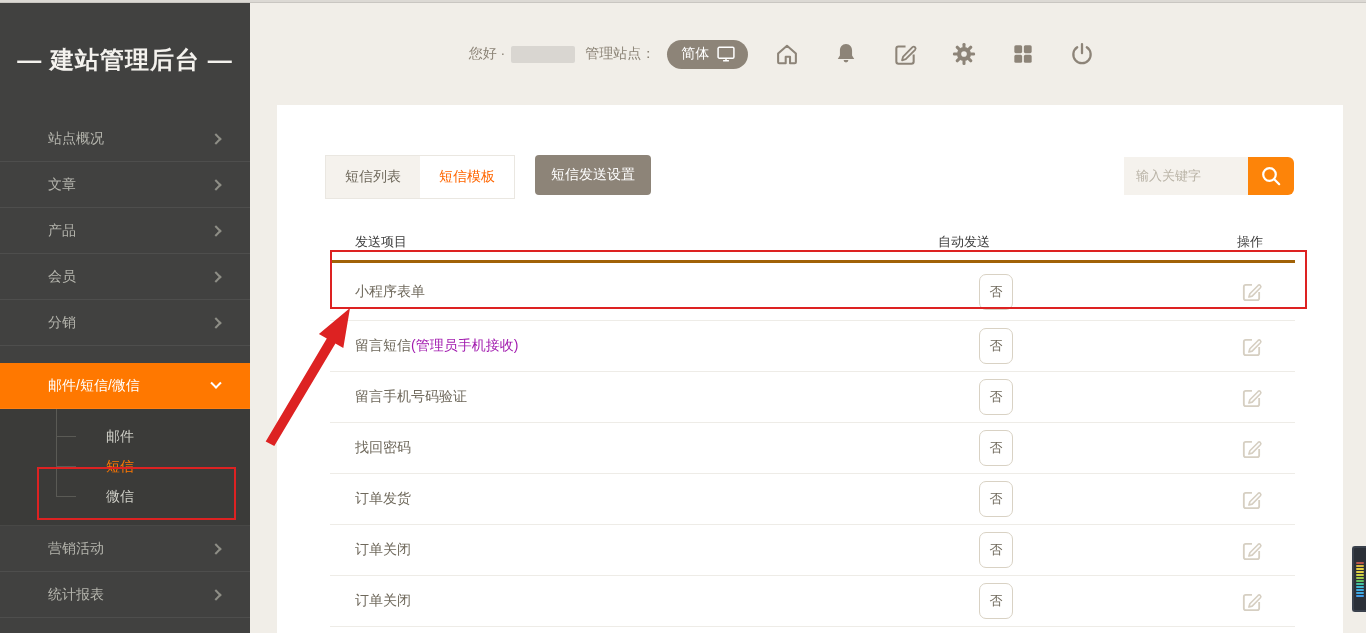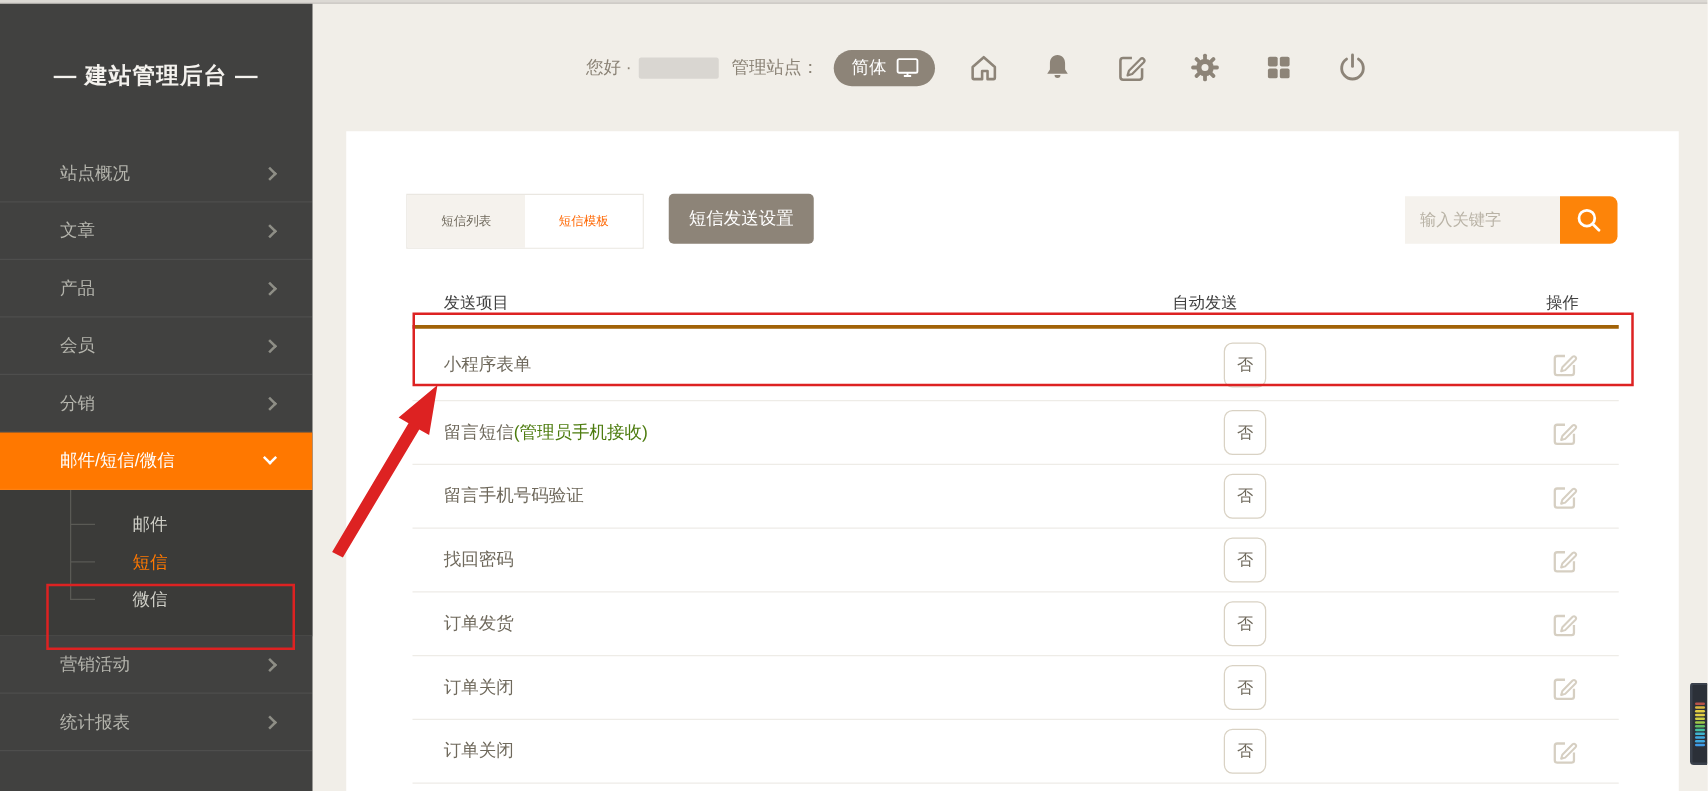--- a/index.html
+++ b/index.html
@@ -6,28 +6,28 @@
   html,body { width:1366px; height:633px; overflow:hidden;
     font-family:"Liberation Sans","DejaVu Sans",sans-serif; background:#f1eee8; }
   #page { position:relative; width:1366px; height:633px; }
 
   
   .top-strip { position:absolute; left:0; top:0; width:1366px; height:3px; background:#dcd9d4; border-bottom:1px solid #c9c6c1; }
 
   
   .sidebar { position:absolute; left:0; top:3px; width:250px; height:630px; background:#414140; overflow:hidden; }
   .sidebar-title { height:113px; display:flex; align-items:center; justify-content:center;
-    color:#f4f2ee; font-size:18px; font-weight:bold; letter-spacing:1px; }
+    color:#f4f2ee; font-size:24px; font-weight:bold; letter-spacing:1px; }
   .nav-item { position:relative; height:46px; display:flex; align-items:center;
     padding:0 28px 0 48px; color:#b5b5ad; font-size:14px; cursor:pointer;
     border-bottom:1px solid rgba(255,255,255,0.07); }
   .nav-item .label { flex:1; }
   .chev { width:8px; height:8px; border-right:2px solid #8e8e86; border-bottom:2px solid #8e8e86;
     transform:rotate(-45deg); margin-right:2px; }
-  .nav-item.active { background:#ff7800; color:#ffffff; }
+  .nav-item.active { background:#ff7800; color:#ffffff;margin-top:17px; }
   .nav-item.active .chev { border-color:#ffffff; transform:rotate(45deg) translate(-2px,-2px); }
   .submenu { background:#3b3b39; padding:12px 0 14px 0; border-bottom:1px solid rgba(255,255,255,0.07); position:relative; }
   .submenu::before { content:""; position:absolute; left:56px; top:0; bottom:28px; width:1px; background:#5a5a55; }
   .subitem { position:relative; height:30px; line-height:30px; padding-left:106px;
     color:#cfcfc7; font-size:14px; cursor:pointer; }
   .subitem::before { content:""; position:absolute; left:56px; top:15px; width:20px; height:1px; background:#5a5a55; }
   .subitem.active { color:#ff7800; }
 
   
   .header { position:absolute; left:250px; top:3px; width:1116px; height:102px;
@@ -38,21 +38,21 @@
   .lang-badge { height:29px; background:#8d8478; border-radius:15px; color:#fff;
     display:flex; align-items:center; gap:7px; padding:0 12px 0 14px; font-size:14px; cursor:pointer; margin-right:26px; }
   .hicons { display:flex; align-items:center; gap:33px; }
   .hicon { width:26px; height:26px; cursor:pointer; display:block; }
 
   
   .panel { position:absolute; left:277px; top:105px; width:1066px; height:528px; background:#ffffff; }
   .tabs-row { position:absolute; left:48px; top:50px; display:flex; align-items:flex-start; }
   .tabbox { display:flex; border:1px solid #eae7e1; }
   .tab { height:42px; display:flex; align-items:center; justify-content:center; width:94px;
-    font-size:10px; color:#6f695c; background:#f5f2ed; cursor:pointer; }
+    font-size:14px; color:#6f695c; background:#f5f2ed; cursor:pointer; }
   .tab.active { background:#ffffff; color:#ff6600; }
   .settings-btn { margin-left:20px; height:40px; padding:0 16px; background:#8d8478; color:#fff;
     font-size:14px; border:none; border-radius:4px; cursor:pointer; }
   .searchbox { position:absolute; top:52px; right:49px; display:flex; height:38px; }
   .searchbox input { width:124px; height:38px; border:none; outline:none; background:#f5f2ed;
     padding:0 12px; font-size:13px; color:#4c1d95; font-family:Liberation Mono, monospace; }
   .searchbox input::placeholder { color:#b9b3a6; }
   .search-btn { width:46px; height:38px; background:#fd8409; border:none; border-radius:0 6px 6px 0;
     cursor:pointer; display:flex; align-items:center; justify-content:center; }
 
@@ -60,21 +60,21 @@
   .table { position:absolute; left:53px; top:128px; width:965px; }
   .thead { display:grid; grid-template-columns:1fr 120px 239px; padding-bottom:9px;
     border-bottom:3px solid #a16207; font-size:13px; color:#404040;gap:32px; }
   .thead .c1 { padding-left:25px; }
   .thead .c2 { text-align:center; }
   .thead .c3 { text-align:right; padding-right:32px; }
   .trow { display:grid; grid-template-columns:1fr 120px 239px; align-items:center; height:51px;
     border-bottom:1px solid #eeece7; }
   .trow:first-of-type { height:58px; }
   .trow .name { padding-left:25px; font-size:14px; color:#6f695c; }
-  .trow .name .note { color:#4d7c0f; }
+  .trow .name .note { color:#a21caf; }
   .no-btn { width:34px; height:36px; margin:0 auto; display:flex; align-items:center; justify-content:center;
     background:#fff; border:1px solid #d9d2c4; border-radius:7px; font-size:13px; color:#6f695c;
     cursor:pointer; font-family:inherit; }
   .row-action { display:flex; justify-content:flex-end; padding-right:32px; }
   .edit-btn { width:23px; height:23px; cursor:pointer; display:block; }
 
   
   .anno-rect-row { position:absolute; left:330px; top:250px; width:977px; height:59px;
     border:2px solid #dd2222; pointer-events:none; }
   .anno-rect-sub { position:absolute; left:37px; top:467px; width:199px; height:53px;

